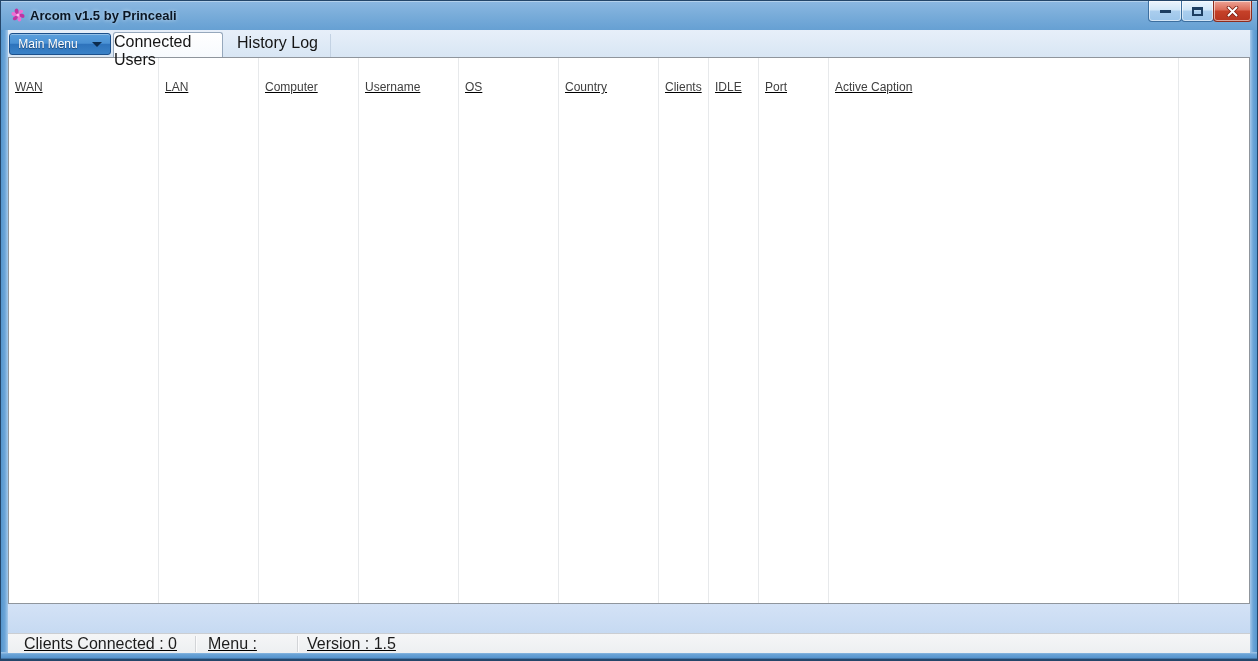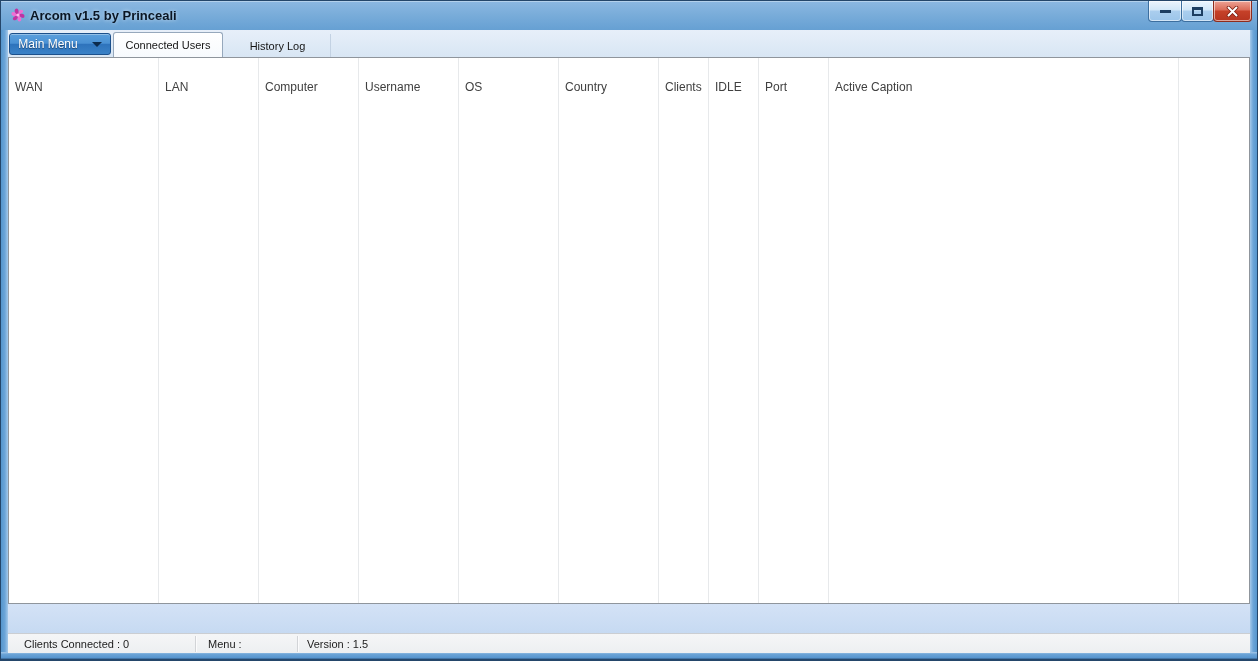--- a/index.html
+++ b/index.html
@@ -46,41 +46,41 @@
   }
   .frame-left { left:0; }
   .frame-right { right:0; background:linear-gradient(270deg,#5696cd 0%,#6ca5d8 55%,#a5c9ea 100%); }
   .frame-bottom {
     position:absolute; left:0; right:0; bottom:0; height:8px;
     background:linear-gradient(180deg,#a3c7e8 0%,#6aa3d6 30%,#5896cf 70%,#35608c 88%,#132c47 100%);
   }
   
   .client {
     position:absolute; left:7px; right:7px; top:29px; bottom:8px;
-    display:flex; flex-direction:column; background:#d9e6f5;
+    display:flex; flex-direction:column; background:#d9e6f5;text-decoration:underline;
   }
   
   .tabstrip {
     position:relative; height:27px; flex:none;
     background:linear-gradient(180deg,#e7eff9 0%,#d8e6f4 100%);
   }
   .mainmenu-btn {
     position:absolute; left:1px; top:3px; width:102px; height:22px;
     border:1px solid #1c508b; border-radius:3px;
     background:linear-gradient(180deg,#5b9fdc 0%,#4a91d4 46%,#2e73bc 52%,#3a82c7 100%);
     box-shadow:inset 0 1px 0 rgba(255,255,255,.35);
     color:#fff; font-size:12px;
     display:flex; align-items:center; justify-content:center; gap:14px;
     cursor:default;
   }
   .mainmenu-btn .lbl { text-shadow:0 1px 1px rgba(0,0,0,.45); }
   .chevron { width:0; height:0; border-left:5px solid transparent; border-right:5px solid transparent; border-top:5px solid #0c2b4d; margin-top:1px; }
   .tab {
-    position:absolute; font-size:11px; color:#151515;
-    display:flex; align-items:center; justify-content:center; cursor:default;
+    position:absolute; font-size:16px; color:#151515;
+    display:flex; align-items:flex-start; justify-content:center; cursor:default;
   }
   .tab.active {
     left:105px; top:2px; width:110px; height:25px;
     background:linear-gradient(180deg,#ffffff 0%,#f7fafd 100%);
     border:1px solid #96a8bc; border-bottom:none;
     border-radius:3px 3px 0 0;
   }
   .tab.inactive {
     left:217px; top:4px; width:106px; height:23px;
     border-right:1px solid #c3d2e3;
@@ -101,21 +101,21 @@
   .w-ping{width:70px}.w-caption{width:350px}
   
   .pagefill {
     flex:none; height:29px;
     background:linear-gradient(180deg,#d4e2f6 0%,#c6daf2 100%);
   }
   
   .statusbar {
     flex:none; height:20px; background:linear-gradient(180deg,#f5f6f7 0%,#edeff1 100%);
     border-top:1px solid #cbced2;
-    display:flex; align-items:center; font-size:11px; color:#1c1c1c;
+    display:flex; align-items:center; font-size:16px; color:#1c1c1c;
   }
   .sb-panel { height:100%; display:flex; align-items:center; white-space:nowrap; }
   .sb-1 { width:187px; padding-left:16px; }
   .sb-2 { width:101px; padding-left:12px; }
   .sb-3 { flex:1; padding-left:9px; }
   .sb-sep { width:1px; height:16px; background:#d2d4d7; box-shadow:1px 0 0 #fbfbfc; flex:none; }
 </style>
 </head>
 <body>
 

